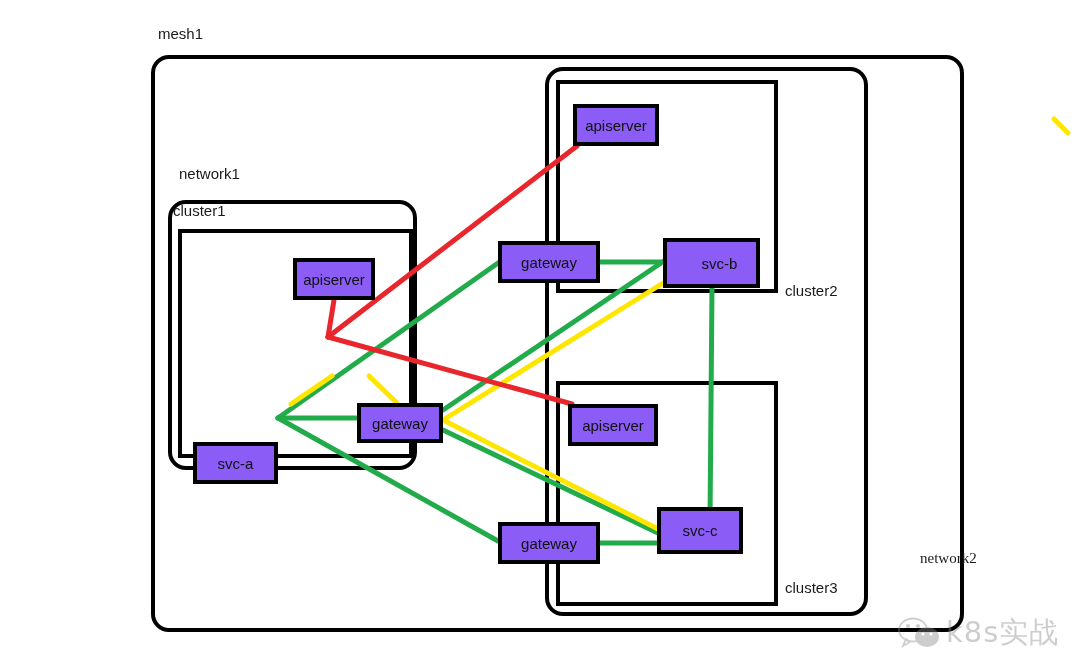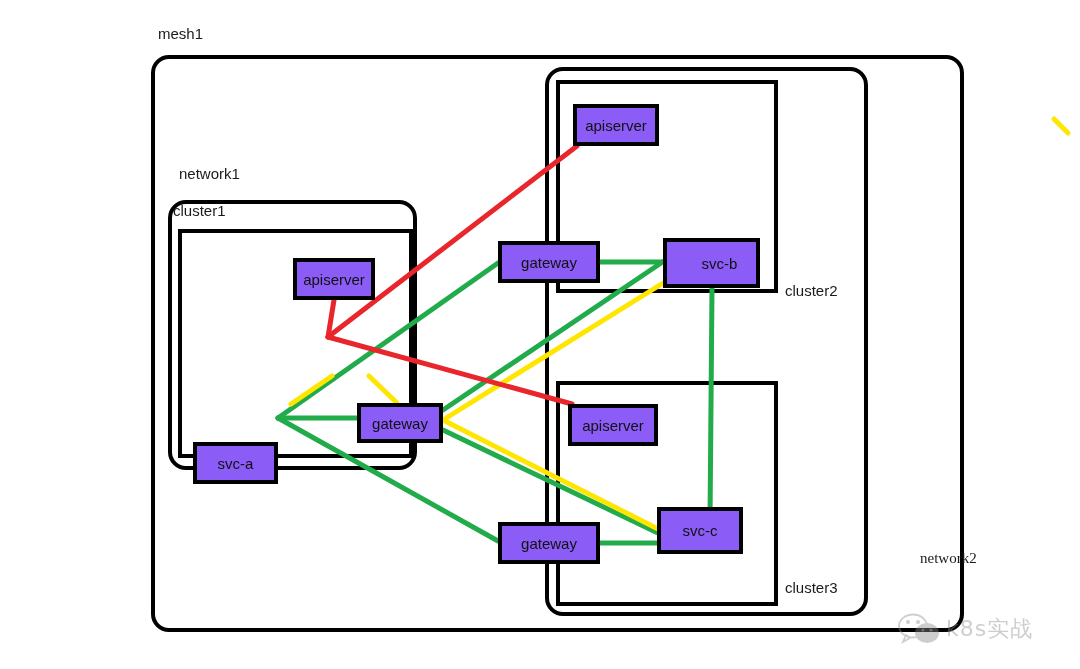--- a/index.html
+++ b/index.html
@@ -64,21 +64,21 @@
   
   #watermark {
     position: absolute;
     display: flex;
     align-items: center;
     gap: 6px;
     opacity: 0.42;
     z-index: 9;
   }
   #watermark .wm-text {
-    font-size: 22px;
+    font-size: 29px;
     color: #8a8a8a;
     letter-spacing: 1px;
     font-family: "DejaVu Sans", sans-serif;
   }
   .stray {
     position: absolute;
     z-index: 2;
   }
 </style>
 </head>

